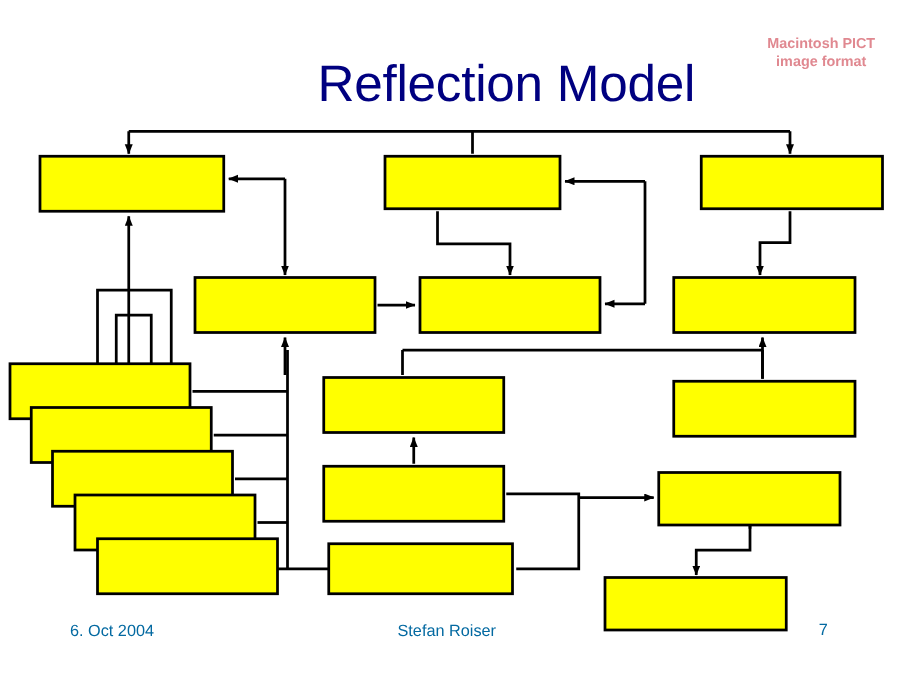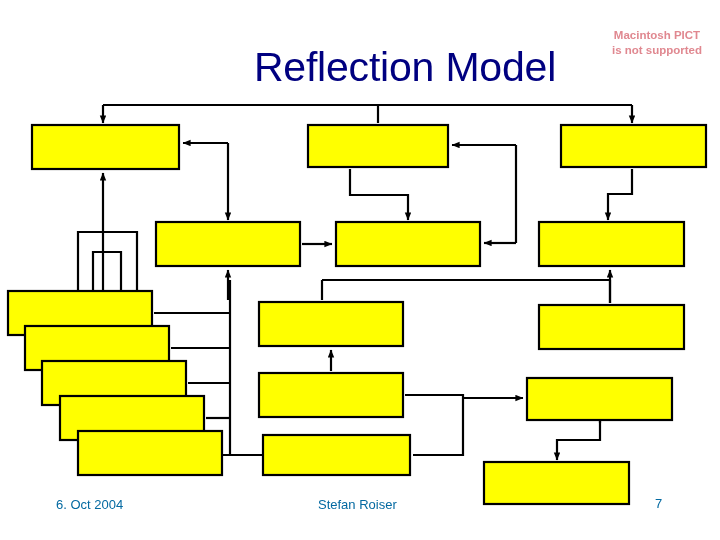--- a/index.html
+++ b/index.html
@@ -64,21 +64,21 @@
   #footer-author{ left: 318px; top: 497px; text-align: right; }
   #footer-page  { left: 655px; top: 496px; }
 </style>
 </head>
 <body>
 
 <div id="slide">
 
   <div id="pict-notice">
     <div>Macintosh PICT</div>
-    <div>is not supported</div>
+    <div>image format</div>
   </div>
 
   <div id="slide-title">Reflection Model</div>
 
   <svg id="diagram-svg" viewBox="0 0 720 540" xmlns="http://www.w3.org/2000/svg">
     <defs>
       <marker id="arrowEnd" markerWidth="9" markerHeight="9" refX="7.6" refY="3.2" orient="auto" markerUnits="userSpaceOnUse">
         <path d="M0,0 L8,3.2 L0,6.4 z" fill="#000000"></path>
       </marker>
     </defs>

